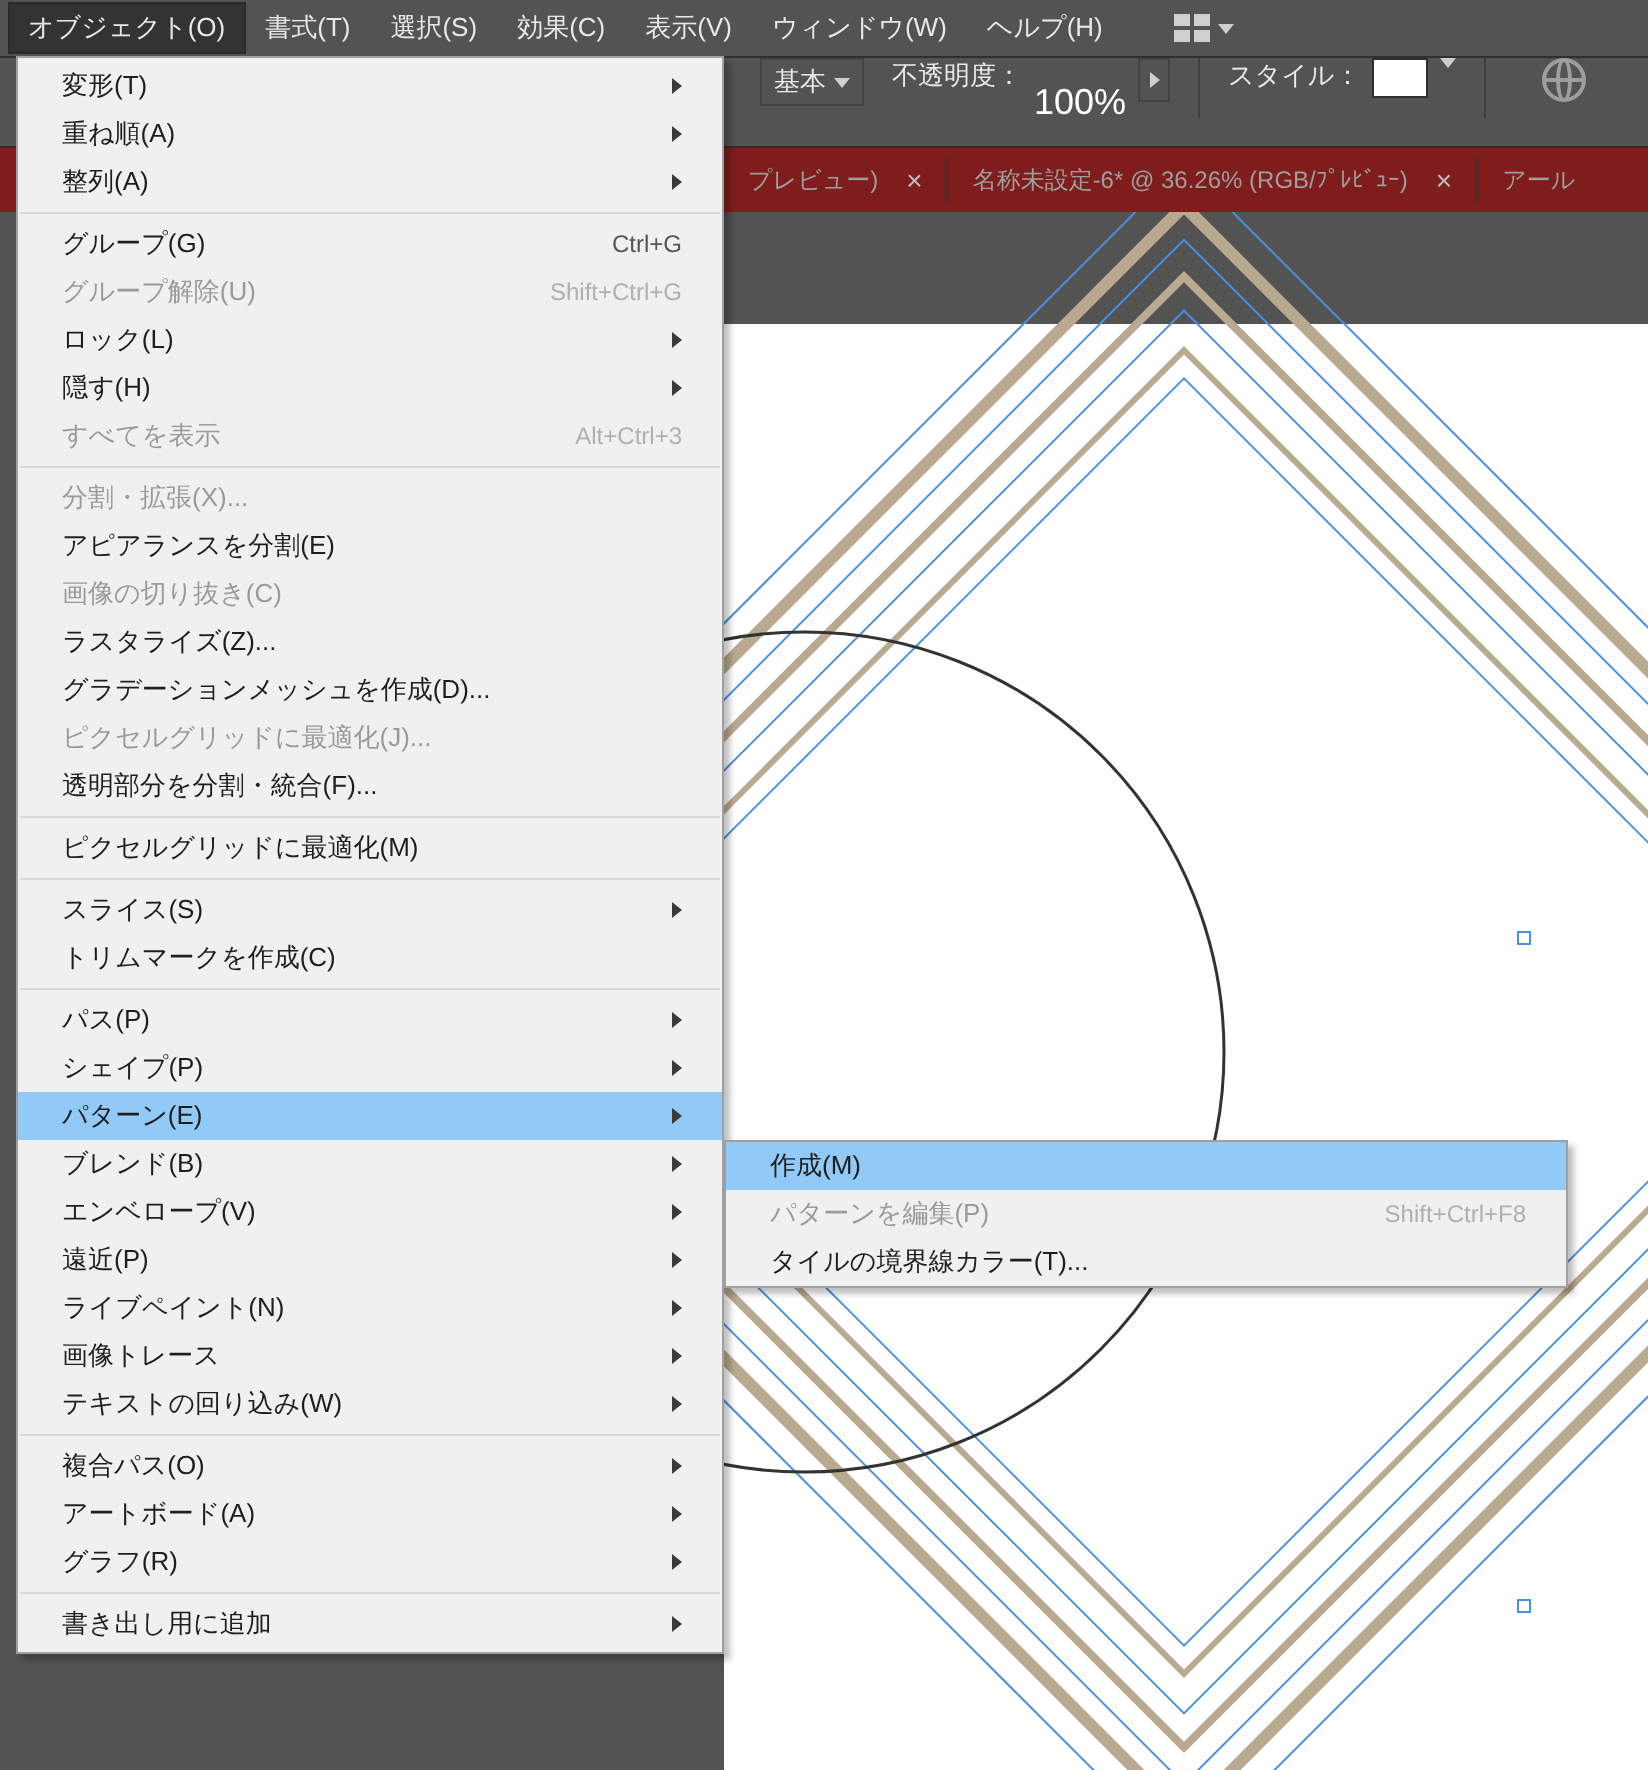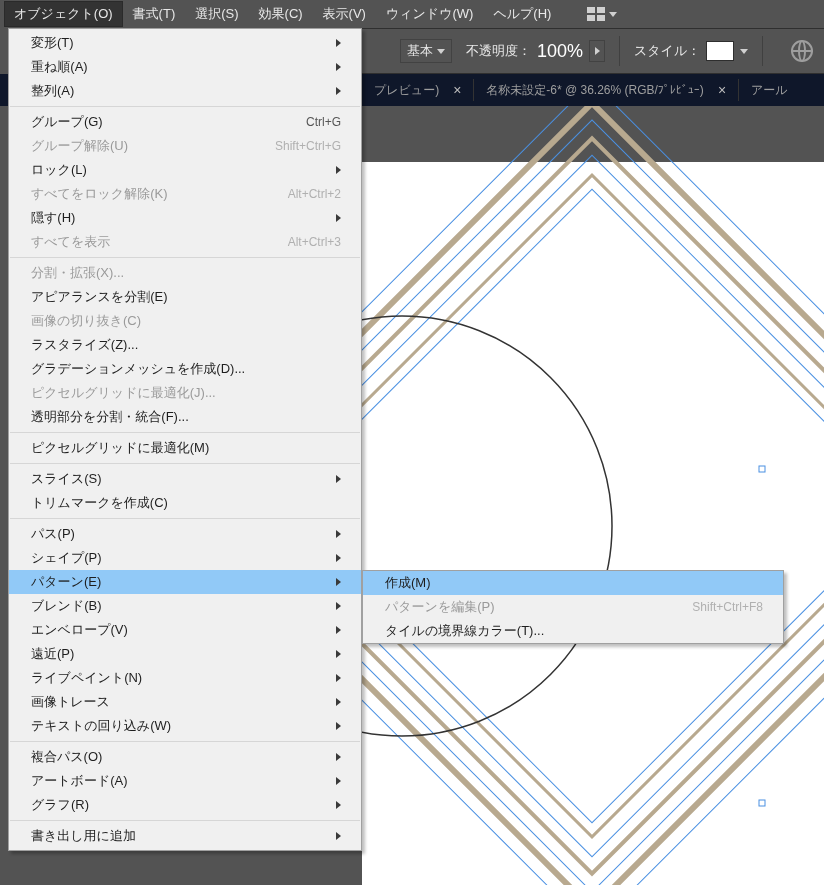--- a/index.html
+++ b/index.html
@@ -48,26 +48,24 @@
     border-top: 5px solid #d0d0d0;
   }
 
   
   .options-bar {
     height: 46px;
     background: #535353;
     border-top: 1px solid #2f2f2f;
     border-bottom: 1px solid #2f2f2f;
     display: flex;
-    align-items: center;
     padding-left: 380px;
     font-size: 13px;
     color: #e8e8e8;
     gap: 6px;
-    margin-left: 20px;
   }
   .opt-group {
     display: flex;
     align-items: center;
     gap: 4px;
     padding: 0 6px;
     border: 1px solid #424242;
     height: 24px;
     background: #535353;
   }
@@ -119,21 +117,21 @@
   }
   .opt-sep {
     width: 1px; height: 30px;
     background: #404040;
     margin: 0 8px;
   }
 
   
   .tabs-bar {
     height: 32px;
-    background: #0f172a;
+    background: #7f1d1d;
     display: flex;
     align-items: center;
     padding-left: 362px;
     font-size: 12px;
     color: #9e9e9e;
   }
   .tab {
     display: flex;
     align-items: center;
     gap: 14px;
@@ -310,24 +308,20 @@
       <span class="shortcut">Ctrl+G</span>
     </div>
     <div class="menu-row disabled">
       <span class="label">グループ解除(U)</span>
       <span class="shortcut">Shift+Ctrl+G</span>
     </div>
     <div class="menu-row">
       <span class="label">ロック(L)</span>
       <span class="submenu-caret"></span>
     </div>
-    <div class="menu-row disabled">
-      <span class="label">すべてをロック解除(K)</span>
-      <span class="shortcut">Alt+Ctrl+2</span>
-    </div>
     <div class="menu-row">
       <span class="label">隠す(H)</span>
       <span class="submenu-caret"></span>
     </div>
     <div class="menu-row disabled">
       <span class="label">すべてを表示</span>
       <span class="shortcut">Alt+Ctrl+3</span>
     </div>
     <div class="menu-sep"></div>
     <div class="menu-row disabled">

